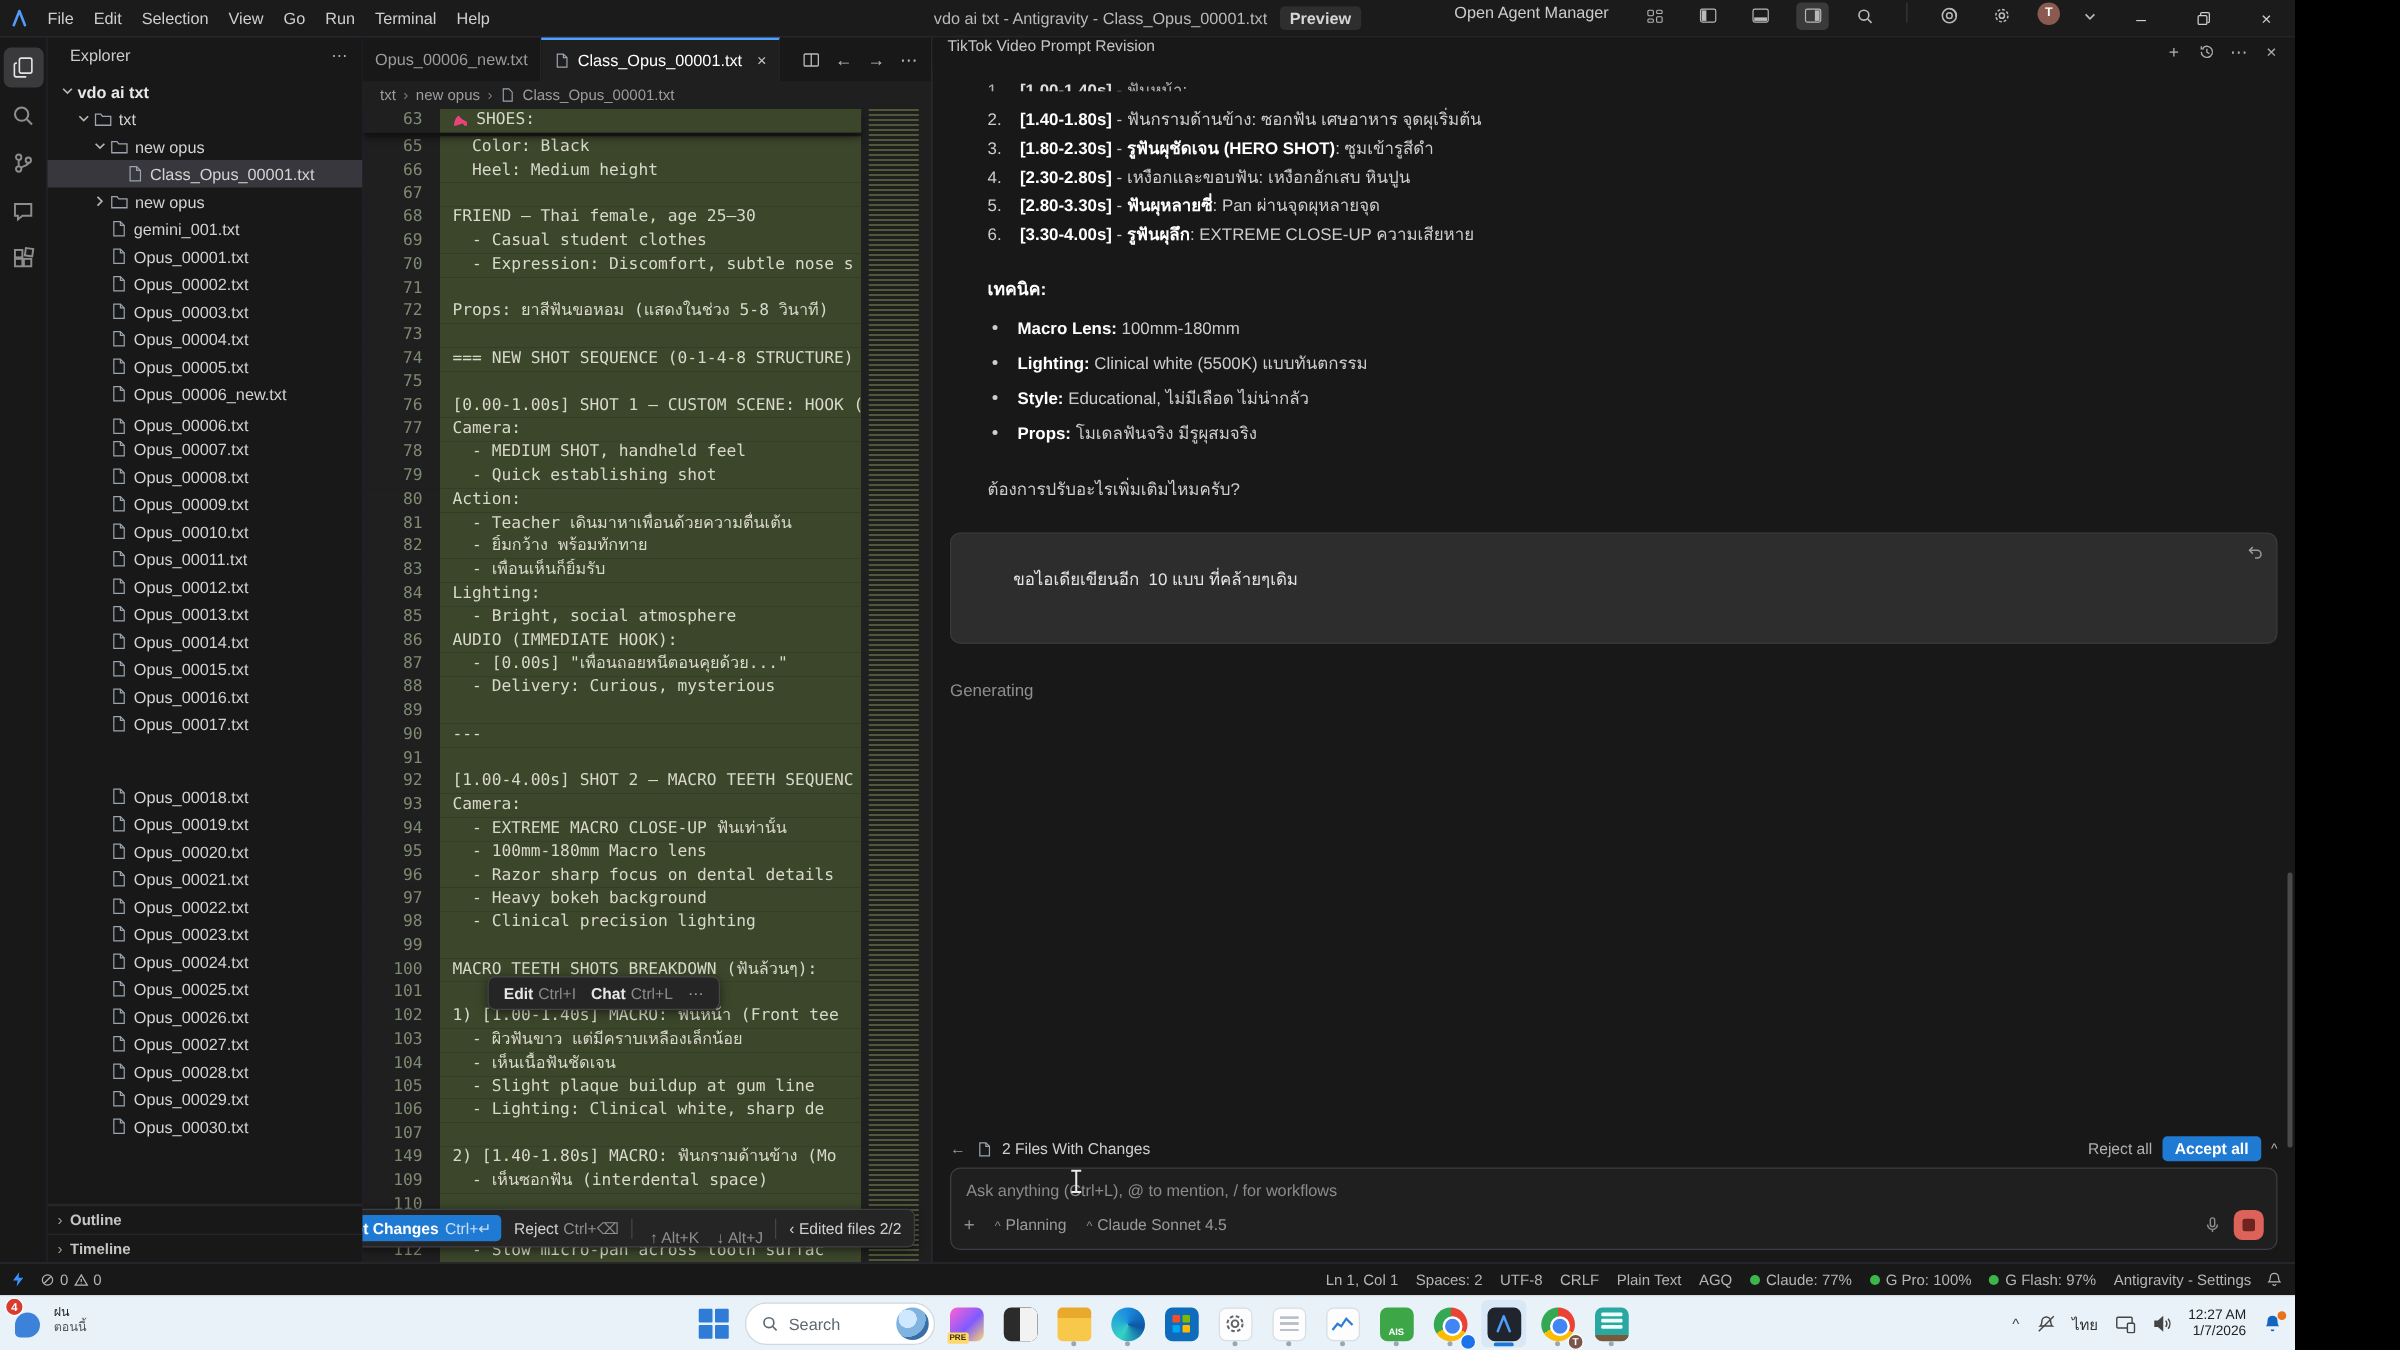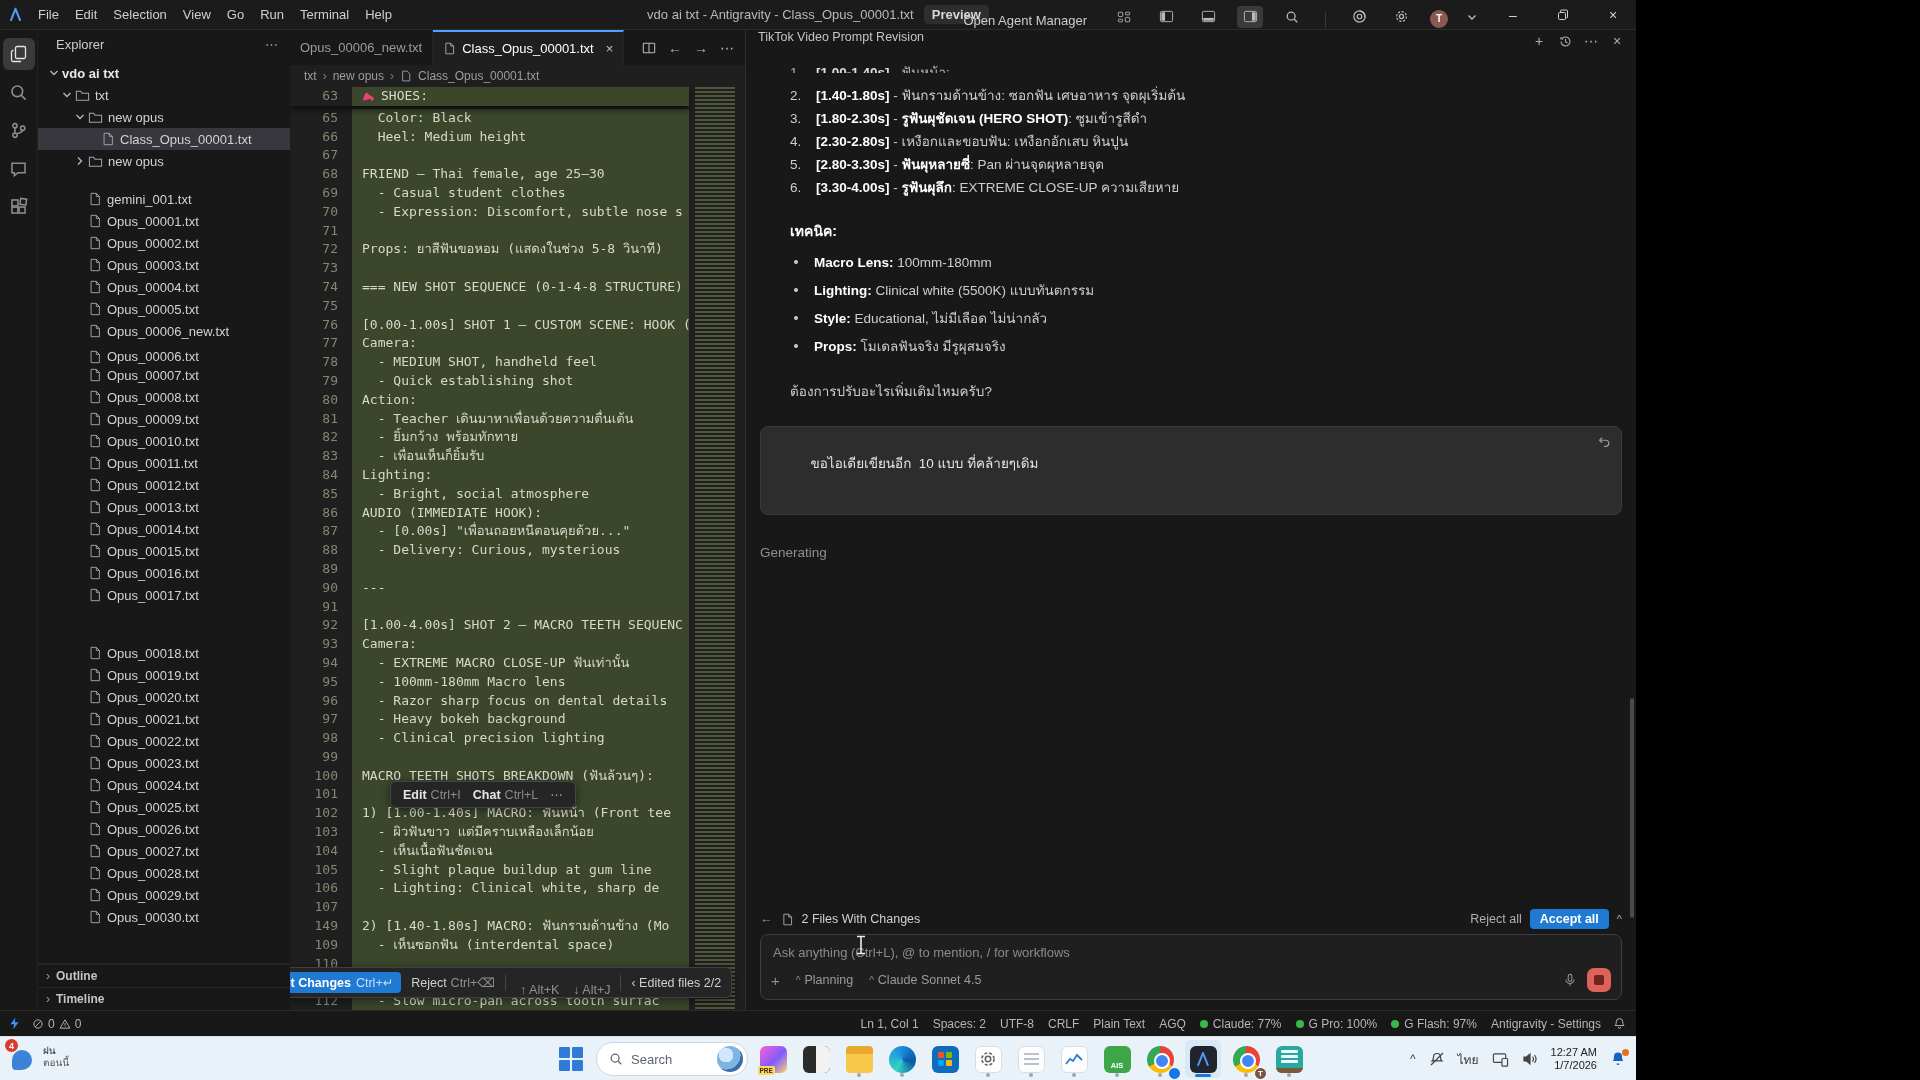--- a/index.html
+++ b/index.html
@@ -1,29 +1,29 @@
 <!DOCTYPE html>
 <html><head>
 <meta charset="utf-8">
 <style>
   html,body{margin:0;padding:0;background:#000;}
   *{box-sizing:border-box;}
-  .screen{position:relative;width:1636px;height:1080px;background:#4c1d95;overflow:hidden;
+  .screen{position:relative;width:1836px;height:1080px;background:#4c1d95;overflow:hidden;
     font-family:"Liberation Sans",sans-serif;color:#cccccc;text-decoration:underline;-webkit-font-smoothing:antialiased;}
   svg{display:block;}
 
   
   .titlebar{position:absolute;top:0;left:0;right:0;height:30px;background:#1b1b1b;
     border-bottom:1px solid #2b2b2b;display:flex;align-items:center;font-size:13px;}
   .tb-logo{width:30px;display:flex;justify-content:center;}
   .menu-item{padding:3px 8px;color:#cfcfcf;border-radius:5px;cursor:default;}
   .tb-title{position:absolute;left:0;right:0;text-align:center;color:#b9b9b9;pointer-events:none;}
   .tb-title .preview{display:inline-block;margin-left:10px;padding:2px 8px;background:#2e2e2e;
     border-radius:4px;color:#d6d6d6;font-weight:700;pointer-events:auto;}
-  .tb-right{margin-left:auto;display:flex;align-items:flex-end;gap:16px;padding-right:6px;z-index:2;}
+  .tb-right{margin-left:auto;display:flex;align-items:flex-start;gap:16px;padding-right:6px;z-index:2;}
   .oam{color:#cccccc;margin-right:8px;}
   .tb-ic{width:26px;height:22px;display:flex;align-items:center;justify-content:center;color:#b9b9b9;border-radius:4px;}
   .tb-ic.active{background:#3a3a3a;}
   .tb-sep{width:1px;height:16px;background:#3a3a3a;margin:0 4px;}
   .avatar{width:18px;height:18px;border-radius:50%;background:#8a5a50;color:#fff;font-size:10px;
     display:flex;align-items:center;justify-content:center;font-weight:700;}
   .winbtn{width:34px;height:26px;display:flex;align-items:center;justify-content:center;color:#cfcfcf;font-size:14px;}
 
   
   .main{position:absolute;top:30px;left:0;right:0;height:980px;display:flex;}
@@ -379,21 +379,21 @@
               </svg>
             </span>
             <span class="ic ic-folder">
               <svg width="15" height="15" viewBox="0 0 16 16" stroke="currentColor" fill="none" stroke-width="1.1">
                 <path d="M1.5 3.5 h4.5 l1.5 2 h7 v7.5 h-13 z"></path>
               </svg>
             </span>
 
             <span class="tl">new opus</span>
           </div>
-          <div class="tree-row file" style="padding-left: 34px; margin-top: 16px;">
+          <div class="tree-row file" style="padding-left: 34px;">
             <span class="tw">
               <svg width="10" height="10" viewBox="0 0 10 10" stroke="currentColor" fill="none" stroke-width="1.4">
                 <path d="M1.5 3 L5 6.5 L8.5 3"></path>
               </svg>
             </span>
 
             <span class="ic ic-file">
               <svg width="14" height="14" viewBox="0 0 16 16" stroke="currentColor" fill="none" stroke-width="1.1">
                 <path d="M3.5 1.5 h6 l3.5 3.5 v9.5 h-9.5 z"></path>
                 <path d="M9.5 1.5 V5 H13"></path>

